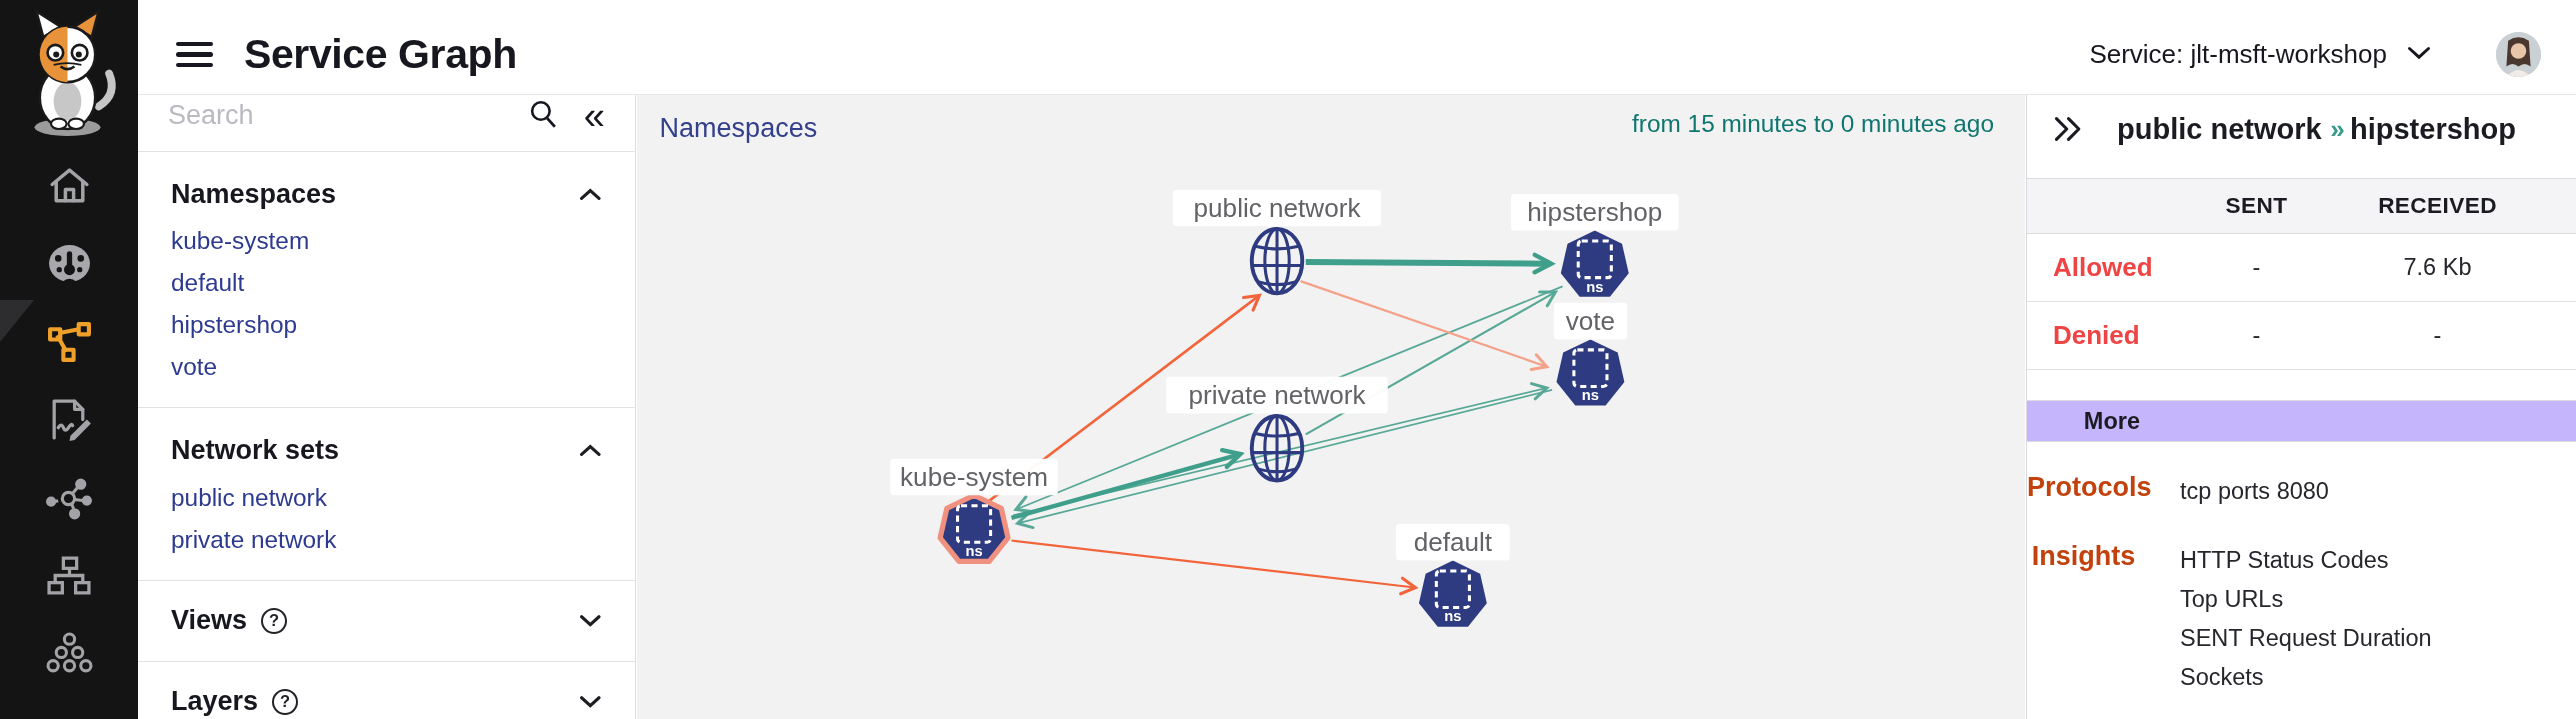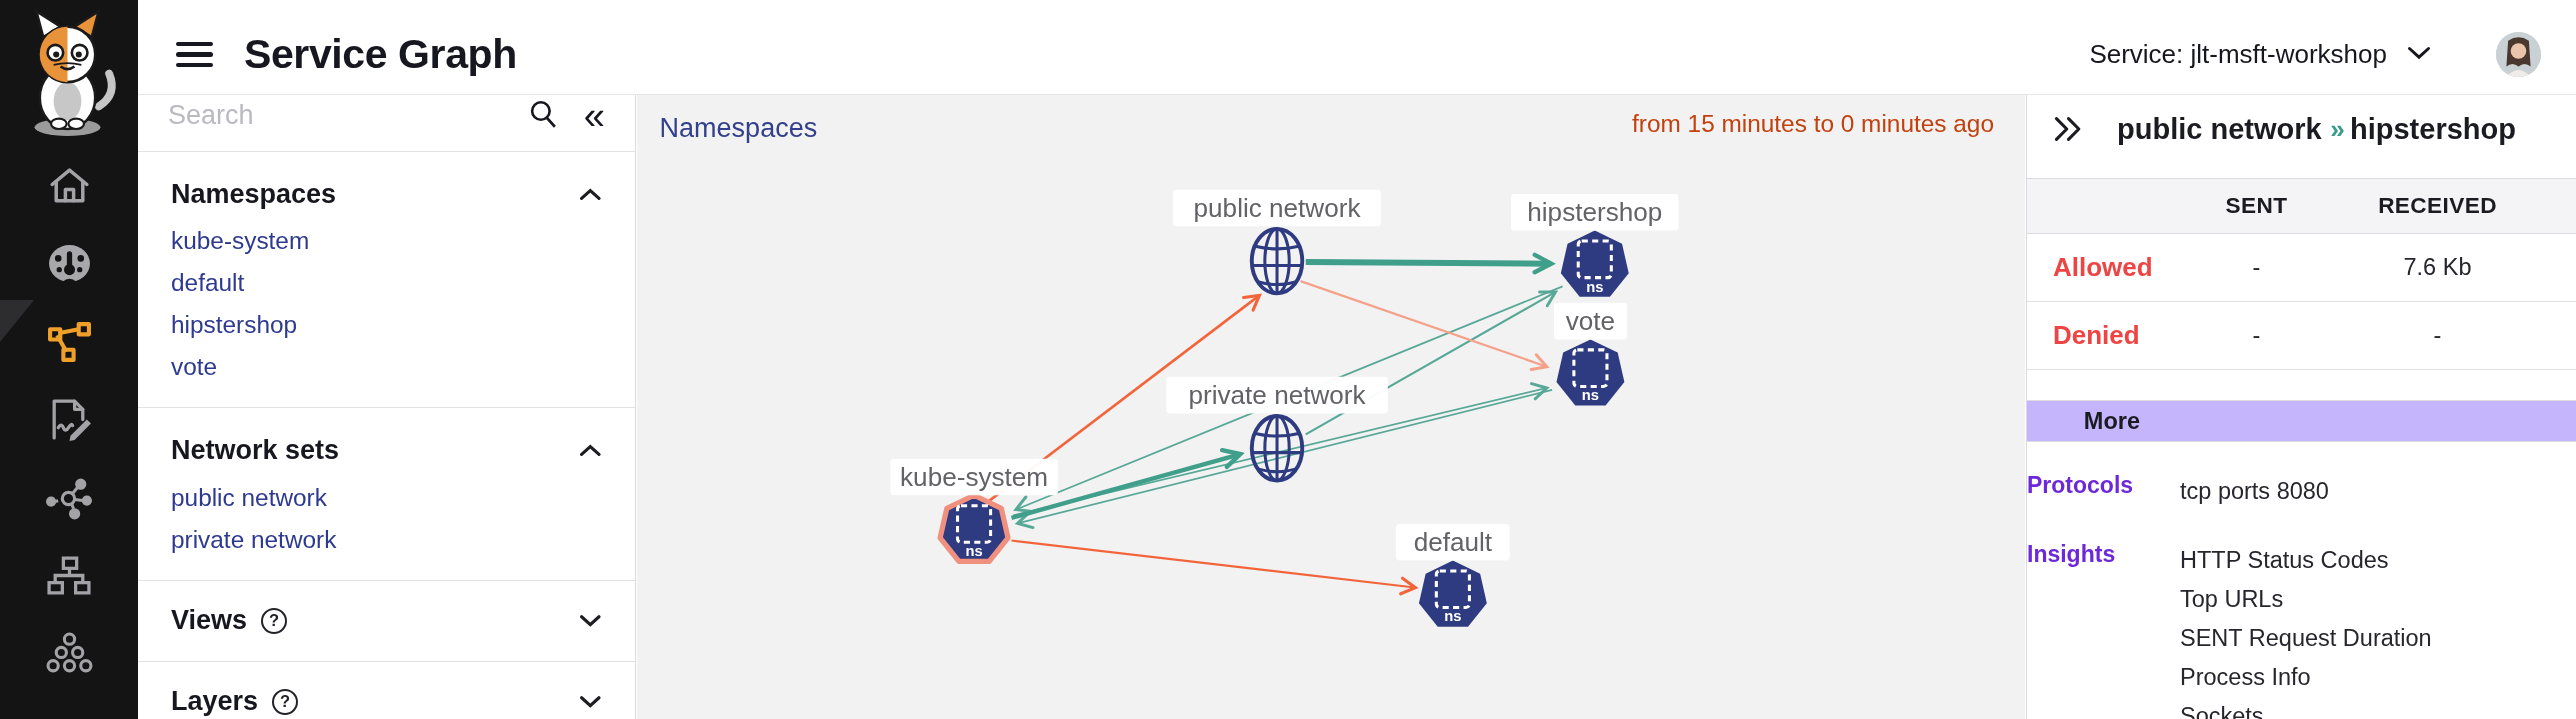--- a/index.html
+++ b/index.html
@@ -46,21 +46,21 @@
                 font-size:16.5px; font-weight:700; color:#222228; margin-left:14px; cursor:pointer;}
   .lp-chevron { margin-left:auto; cursor:pointer; display:flex; }
   .lp-items { padding:5.2px 0 3.5px 0; }
   .lp-item { height:42px; display:flex; align-items:center; padding-left:33px;
              font-size:24.4px; color:#2d3a8f; cursor:pointer; }
   .lp-collapsed { padding:19px 0; }
 
   
   .canvas { position:absolute; left:637px; top:80px; width:1388px; height:639px; background:#f2f2f3; }
   .breadcrumb { position:absolute; left:22.6px; top:33px; font-size:27px; color:#33408c; }
-  .time-range { position:absolute; right:31px; top:30px; font-size:24.4px; color:#c2410c; }
+  .time-range { position:absolute; right:31px; top:30px; font-size:24.4px; color:#0f766e; }
   #graph-svg { position:absolute; left:0; top:0; }
   .node-label-text { font-size:30px; fill:#626267; }
   .ns-text { font-size:17px; fill:#ffffff; font-weight:700; }
 
   
   .details { position:absolute; left:2026px; top:80px; width:550px; height:639px; background:#fff;
              border-left:1.7px solid #d9d9dd; }
   .dp-header { height:98px; display:flex; align-items:center; padding:0 0 0 26px; }
   .dp-expand { margin-right:33px; display:flex; cursor:pointer; }
   .dp-title { font-size:29px; font-weight:600; color:#1b1b22; display:flex; align-items:center; }
@@ -69,21 +69,21 @@
               display:grid; grid-template-columns:153px 153px 209px; align-items:center; }
   .dp-th { font-size:22.6px; font-weight:700; color:#1b1b22; text-align:center; letter-spacing:0.4px;}
   .dp-row { height:68px; display:grid; grid-template-columns:153px 153px 209px; align-items:center;
             border-bottom:1.7px solid #e2e2e6; }
   .dp-rowlabel { font-size:26px; font-weight:700; color:#ef4444; padding-left:26px; }
   .dp-val { font-size:23.5px; color:#26262c; text-align:center; }
   .dp-more { margin-top:30px; height:42px; background:#c4b5fd; border-top:1.7px solid #dcdce0;
              border-bottom:1.7px solid #dcdce0; display:flex; align-items:center; }
   .dp-more-label { width:113px; text-align:right; font-size:23.5px; font-weight:700; color:#1b1b22; }
   .dp-kv { display:flex; margin-top:30px; }
-  .dp-kv-label { width:113px; text-align:left; font-size:23px; font-weight:700; color:#6d28d9; flex:none; }
+  .dp-kv-label { width:113px; text-align:center; font-size:27px; font-weight:700; color:#c2410c; flex:none; }
   .dp-kv-value { margin-left:40px; font-size:23.5px; color:#26262c; line-height:39px; }
   .dp-insight-item { font-size:23.5px; color:#26262c; line-height:39px; }
 </style>
 </head>
 <body>
 
 <div class="root">
 
   <div class="rail">
     <div class="rail-logo">
@@ -428,20 +428,19 @@
       <div class="dp-kv-label">Protocols</div>
       <div class="dp-kv-value">tcp ports 8080</div>
     </div>
 
     <div class="dp-kv">
       <div class="dp-kv-label">Insights</div>
       <div class="dp-kv-value">
         <div class="dp-insight-item">HTTP Status Codes</div>
         <div class="dp-insight-item">Top URLs</div>
         <div class="dp-insight-item">SENT Request Duration</div>
-        <div class="dp-insight-item">Process Info</div>
         <div class="dp-insight-item">Sockets</div>
       </div>
     </div>
   </div>
 
 </div>
 
 
 </body></html>

